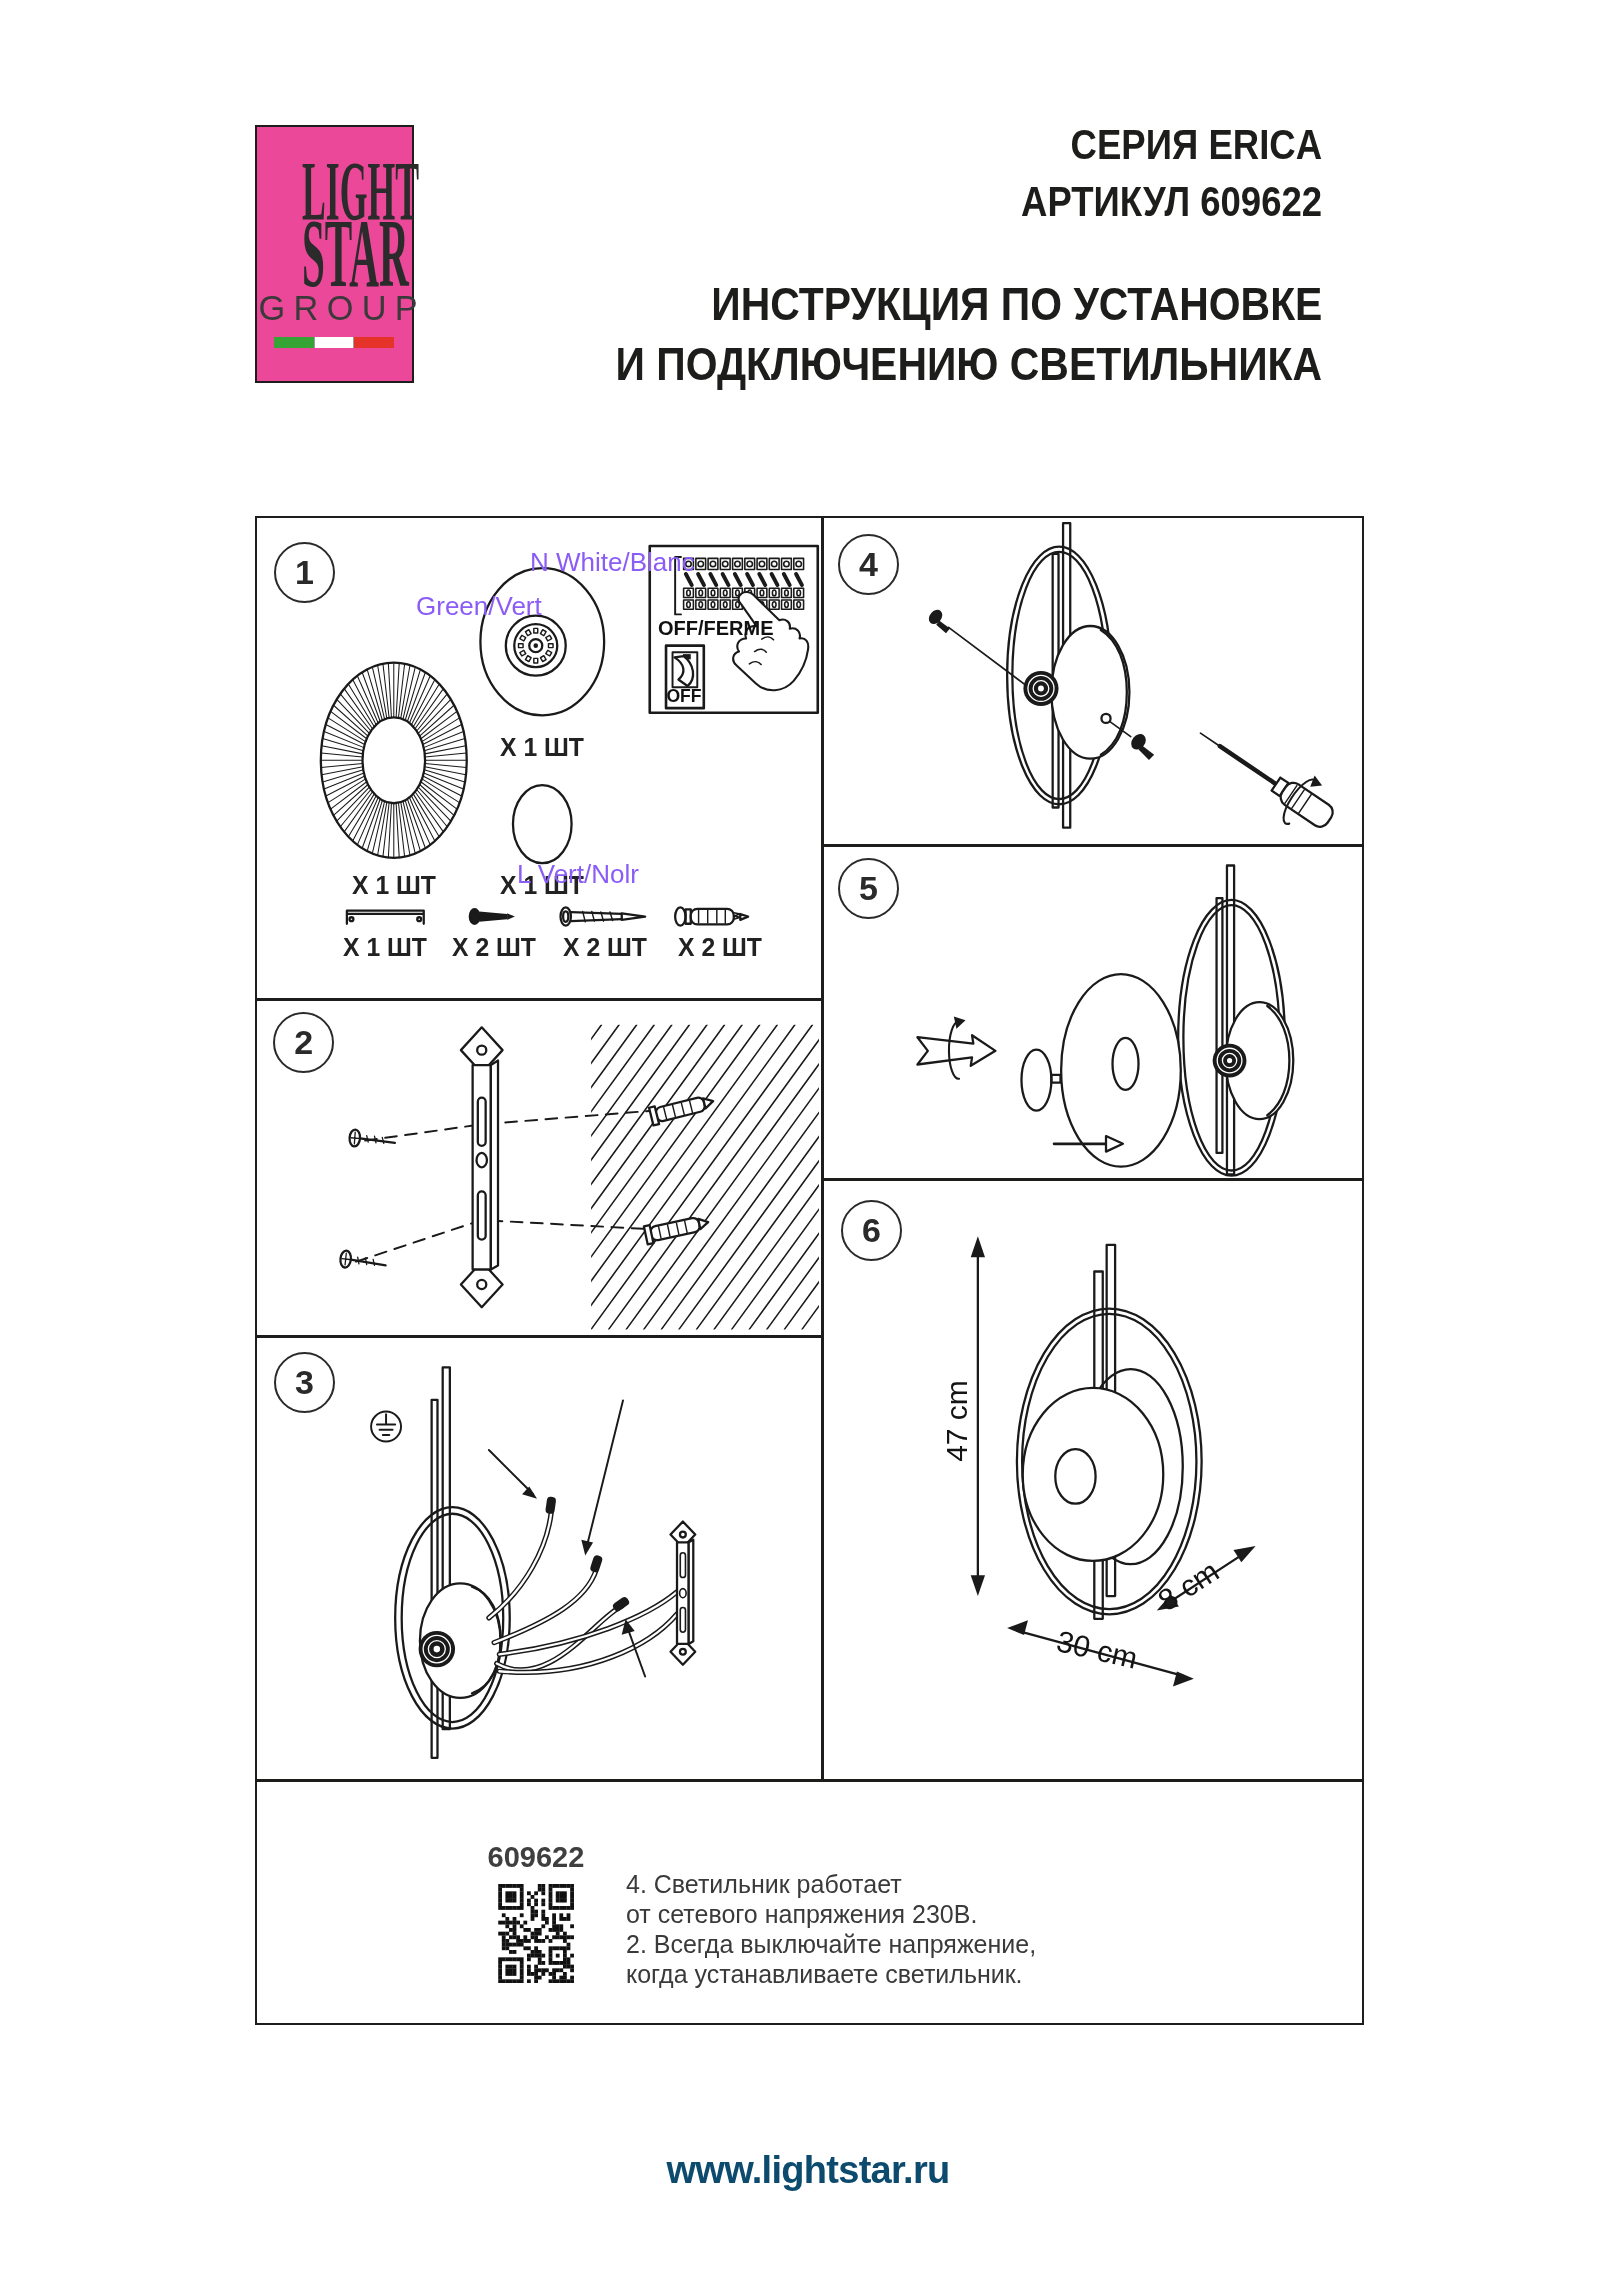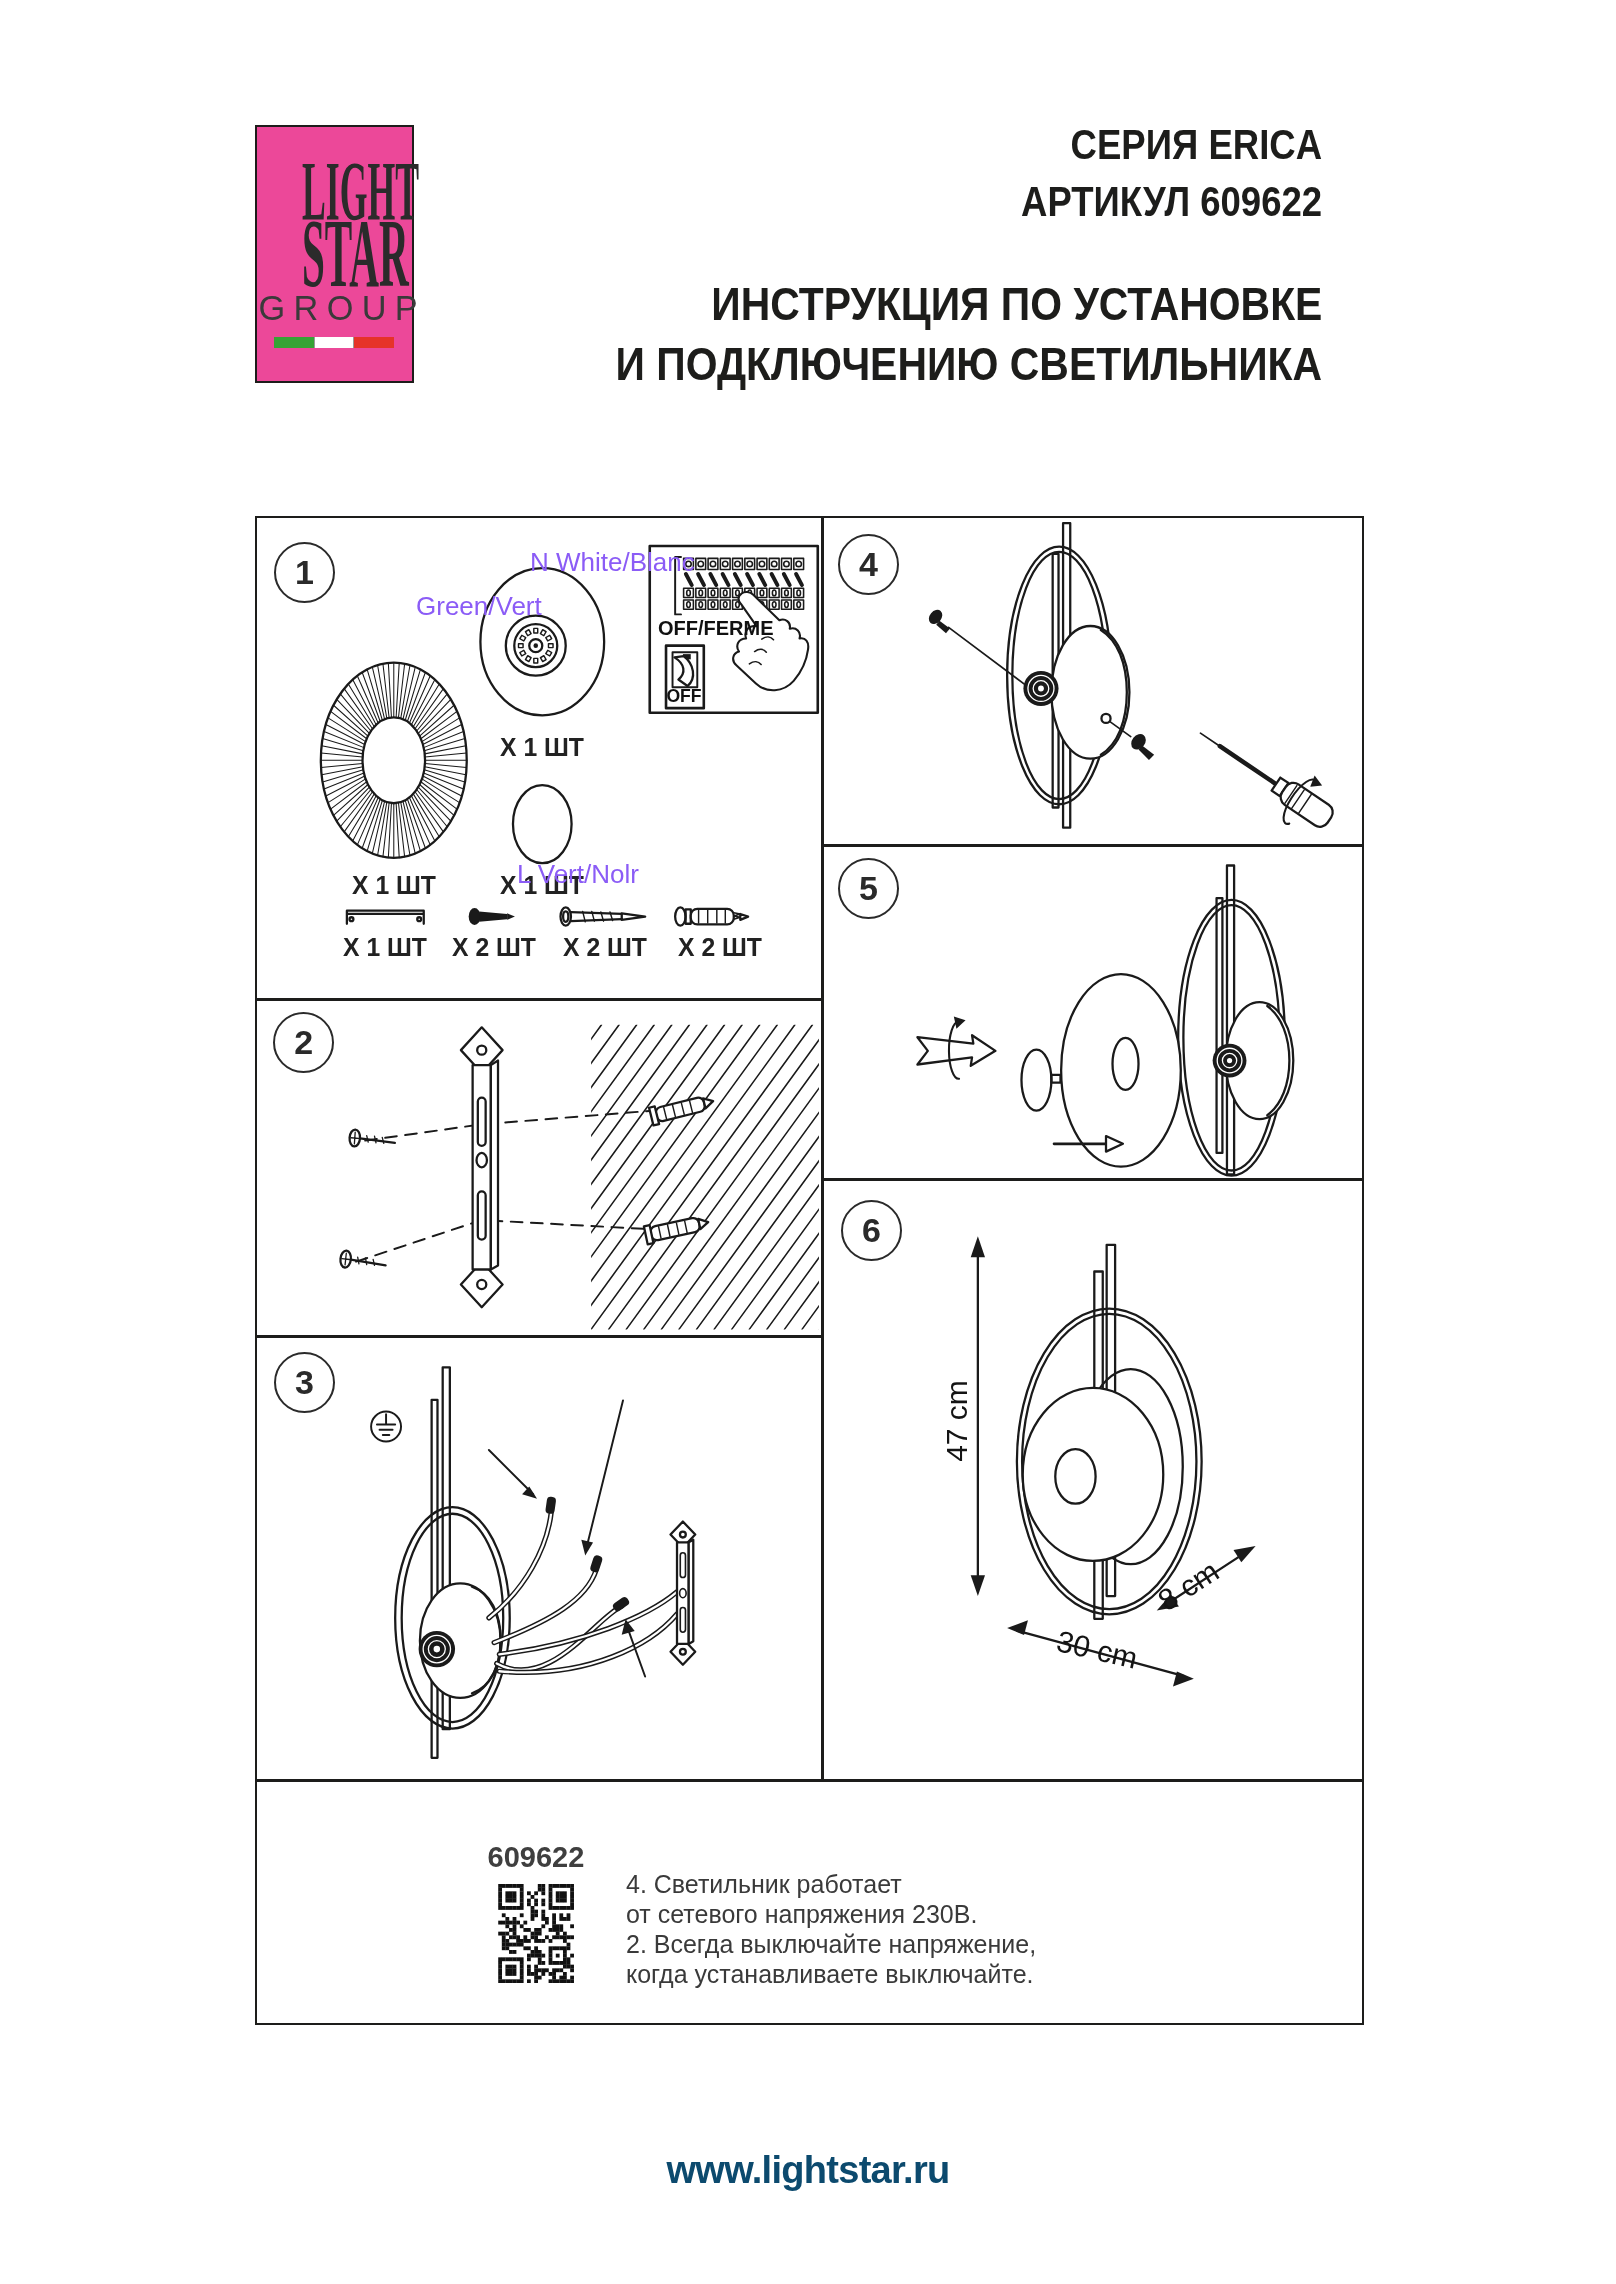--- a/index.html
+++ b/index.html
@@ -863,19 +863,19 @@
       <rect x="99.42857142857143" y="95.70370370370371" width="5.8238095238095235" height="5.92962962962963" fill="#111"></rect>
       <rect x="99.42857142857143" y="101.33333333333334" width="5.8238095238095235" height="5.92962962962963" fill="#111"></rect>
       <rect x="99.42857142857143" y="106.96296296296296" width="5.8238095238095235" height="5.92962962962963" fill="#111"></rect>
       <rect x="99.42857142857143" y="112.5925925925926" width="5.8238095238095235" height="5.92962962962963" fill="#111"></rect>
       <rect x="99.42857142857143" y="118.22222222222223" width="5.8238095238095235" height="5.92962962962963" fill="#111"></rect>
     </svg>
   <div class="ab notes">
     <span>4. Светильник работает</span>
     <span>от сетевого напряжения 230В.</span>
     <span>2. Всегда выключайте напряжение,</span>
-    <span>когда устанавливаете выключайте.</span>
+    <span>когда устанавливаете светильник.</span>
   </div>
 
   <div class="ab site">www.lightstar.ru</div>
 
 </div>
 
 
 </body></html>

